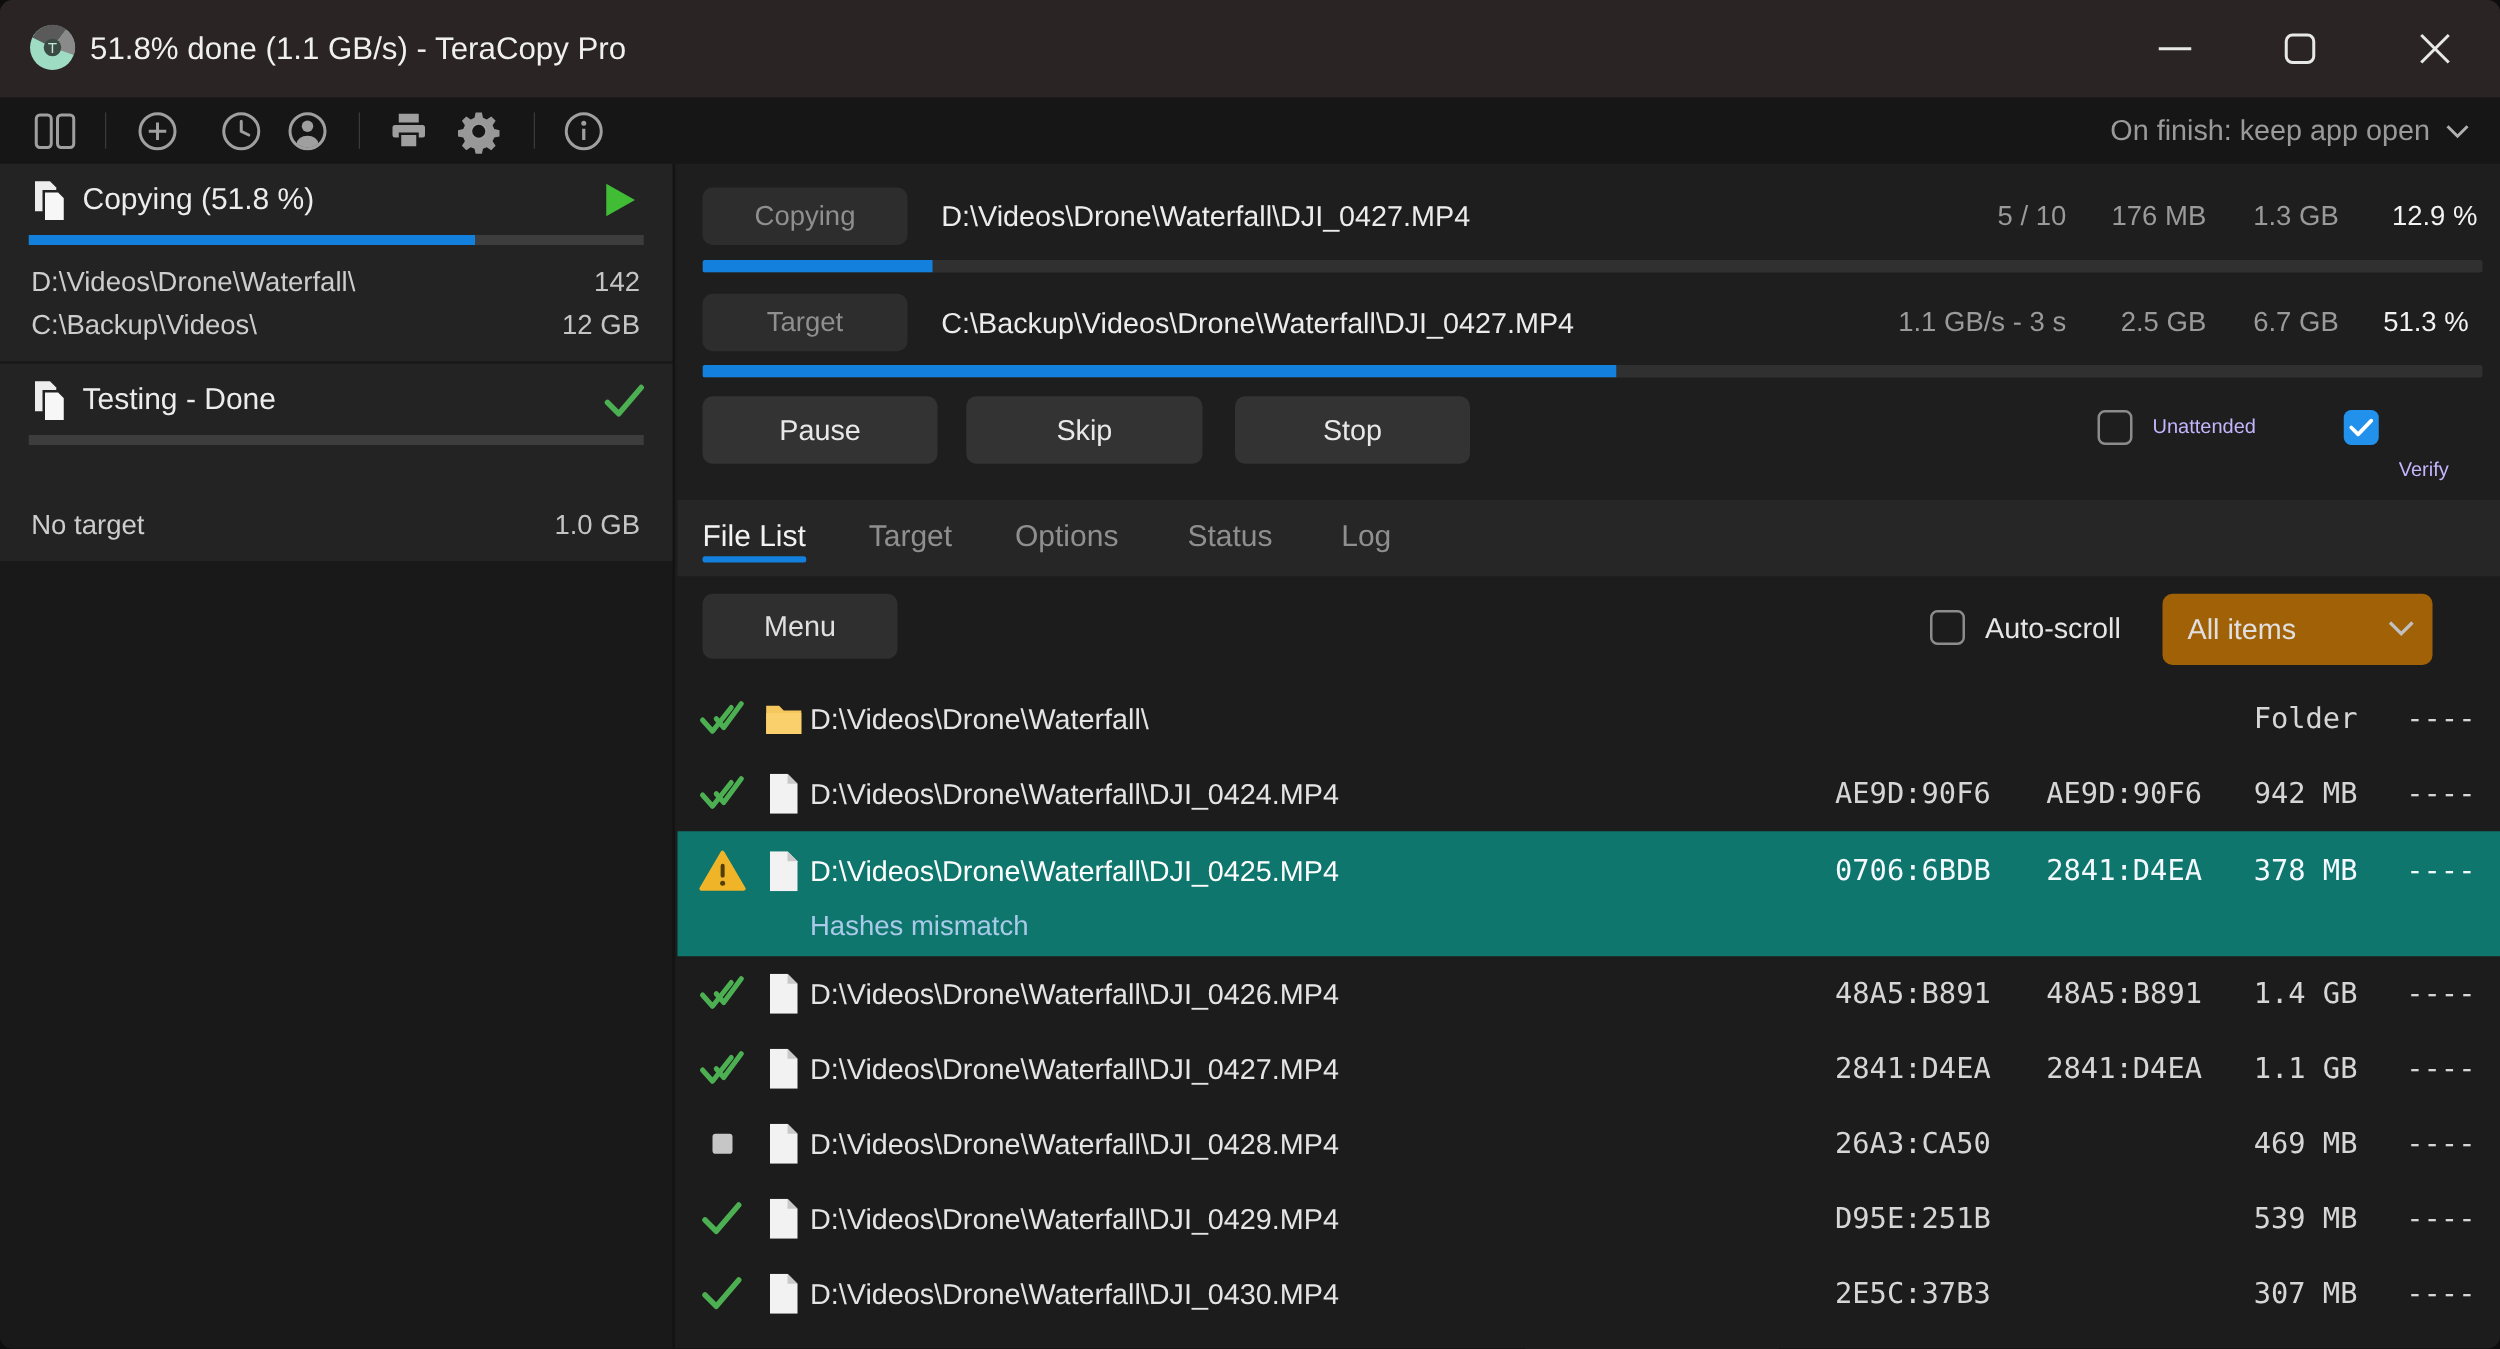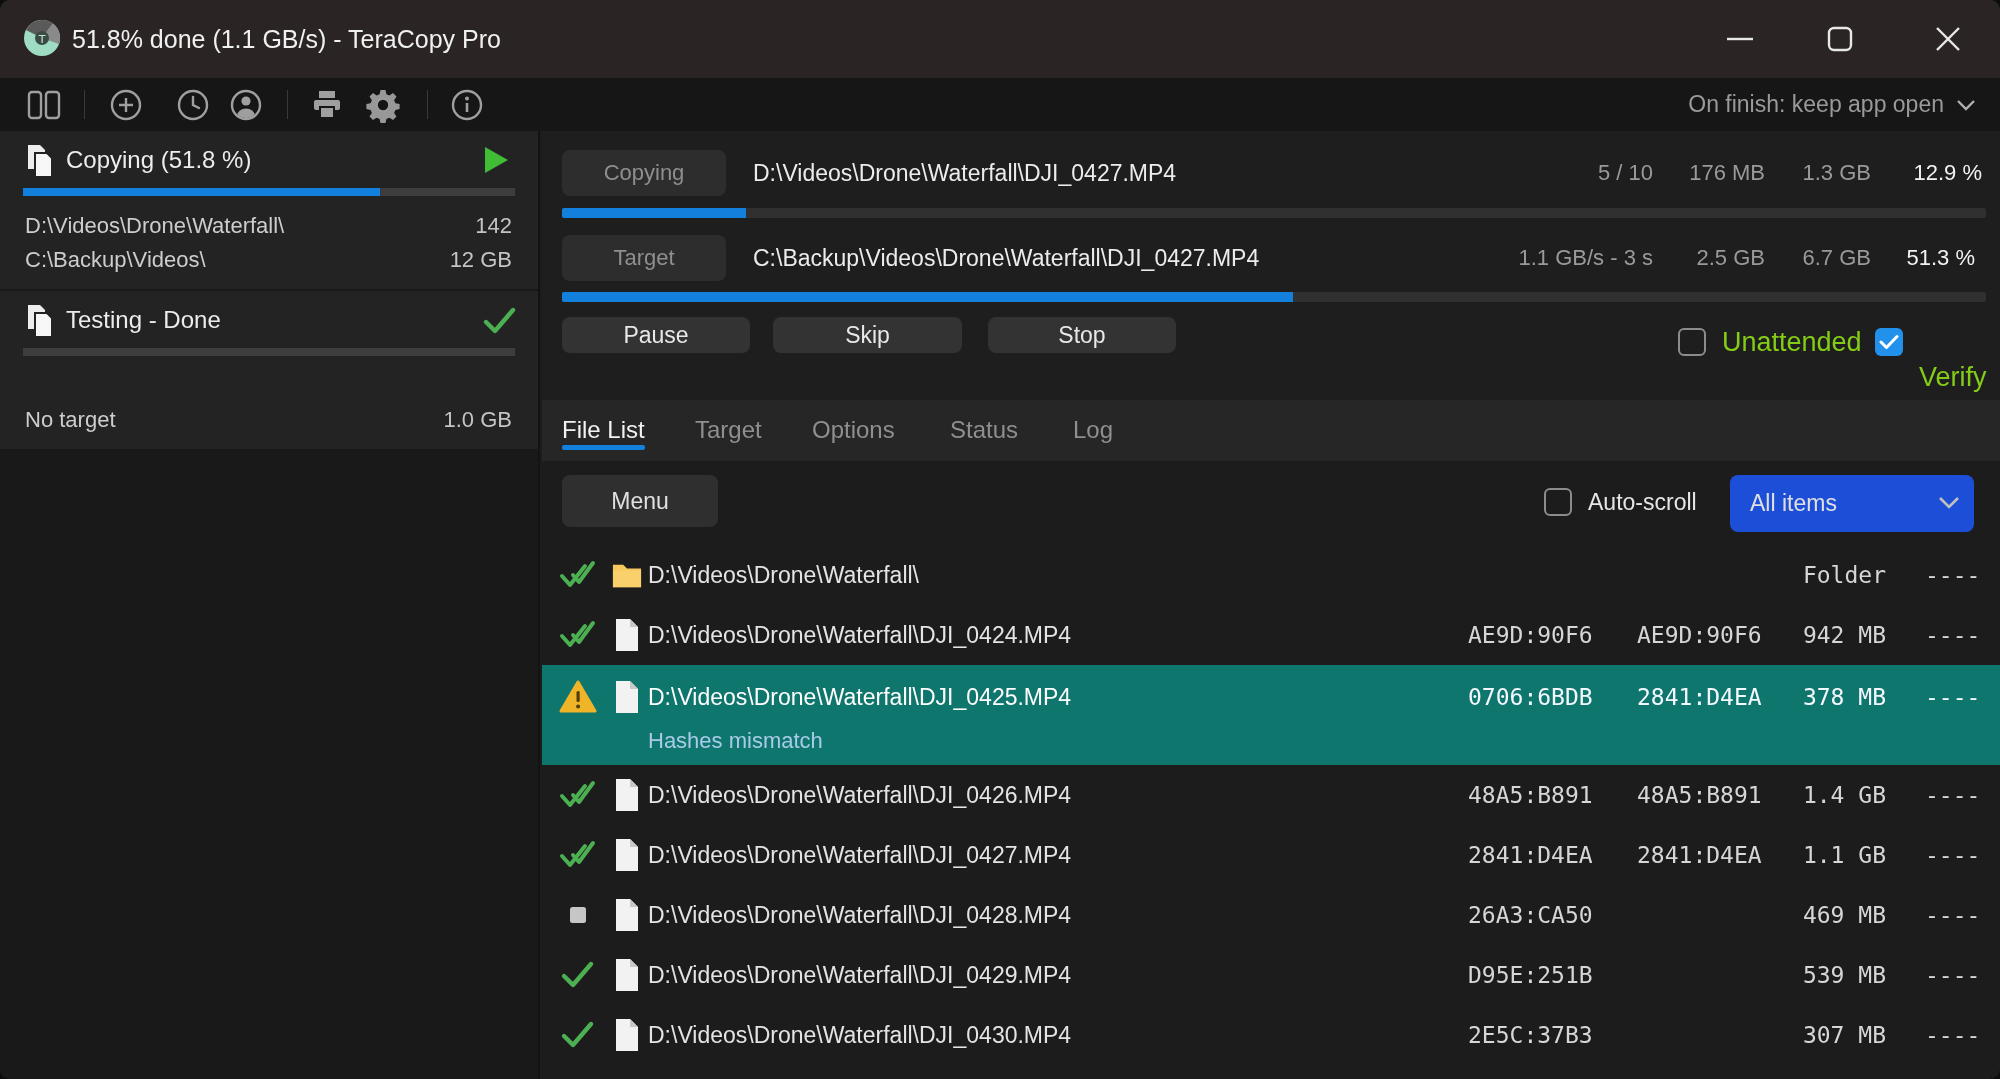--- a/index.html
+++ b/index.html
@@ -33,36 +33,36 @@
   
   .status-bg{position:absolute;left:542px;top:131px;width:1458px;height:269px;background:#1e1e1e;}
   .xfer-row{position:absolute;left:542px;width:1458px;height:46px;}
   .xfer-badge{position:absolute;left:20px;top:0;width:164px;height:46px;background:#2d2d2d;border-radius:8px;
               display:flex;align-items:center;justify-content:center;color:#8f8f8f;font-size:22px;}
   .xfer-path{position:absolute;left:211px;top:0;height:46px;display:flex;align-items:center;color:#ececec;font-size:23px;}
   .xfer-stat{position:absolute;top:0;height:46px;display:flex;align-items:center;color:#9a9a9a;font-size:22px;}
   .xfer-stat.bright{color:#f2f2f2;}
   .xfer-bar{position:absolute;left:562px;width:1424px;height:10px;background:#303030;border-radius:2px;overflow:hidden;}
   .xfer-bar .fill{height:100%;background:#1380dd;}
-  .act-btn{position:absolute;top:317px;height:36px;background:#333333;border:none;border-radius:8px;
+  .act-btn{position:absolute;top:317px;height:54px;background:#333333;border:none;border-radius:8px;
            color:#e8e8e8;font-size:23px;font-family:inherit;}
   .chk-box{position:absolute;top:328px;width:28px;height:28px;border:2px solid #8c8c8c;border-radius:6px;box-sizing:border-box;background:transparent;}
   .chk-box.checked{background:#2191eb;border:none;display:flex;align-items:center;justify-content:center;}
-  .chk-label{position:absolute;top:328px;height:28px;display:flex;align-items:center;color:#84cc16;font-size:27px;}
+  .chk-label{position:absolute;top:328px;height:28px;display:flex;align-items:center;color:#c4b5fd;font-size:16px;}
   
   .tabstrip{position:absolute;left:542px;top:400px;width:1458px;height:61px;background:#262626;}
   .tab{position:absolute;top:8px;height:44px;display:flex;align-items:center;font-size:24px;color:#8f8f8f;}
   .tab.active{color:#f2f2f2;}
   .tab .uline{position:absolute;left:0;right:0;bottom:2px;height:5px;background:#1380dd;border-radius:2px;}
   
   .menu-btn{position:absolute;left:562px;top:475px;width:156px;height:52px;background:#2f2f2f;border:none;border-radius:8px;
             color:#e0e0e0;font-size:23px;font-family:inherit;}
   .as-box{position:absolute;left:1544px;top:488px;width:28px;height:28px;border:2px solid #8c8c8c;border-radius:6px;box-sizing:border-box;}
   .as-label{position:absolute;left:1588px;top:488px;height:28px;display:flex;align-items:center;color:#e6e6e6;font-size:23px;}
-  .dropdown{position:absolute;left:1730px;top:475px;width:244px;height:57px;background:#1d4ed8;border-radius:8px;
+  .dropdown{position:absolute;left:1730px;top:475px;width:216px;height:57px;background:#a16207;border-radius:8px;
             display:flex;align-items:center;color:#e0e0e0;font-size:23px;}
   .dropdown .dd-text{margin-left:20px;}
   .dropdown .dd-chev{position:absolute;right:14px;top:20px;}
   
   .filelist{position:absolute;left:542px;top:545px;width:1458px;}
   .frow{position:relative;width:100%;height:60px;}
   .frow.selected{height:100px;background:#0f766e;text-decoration:underline;}
   .f-state{position:absolute;left:14px;top:0;width:44px;height:60px;display:flex;align-items:center;justify-content:center;}
   .frow.selected .f-state{height:64px;}
   .f-type{position:absolute;left:70px;top:0;width:30px;height:60px;display:flex;align-items:center;justify-content:center;}

